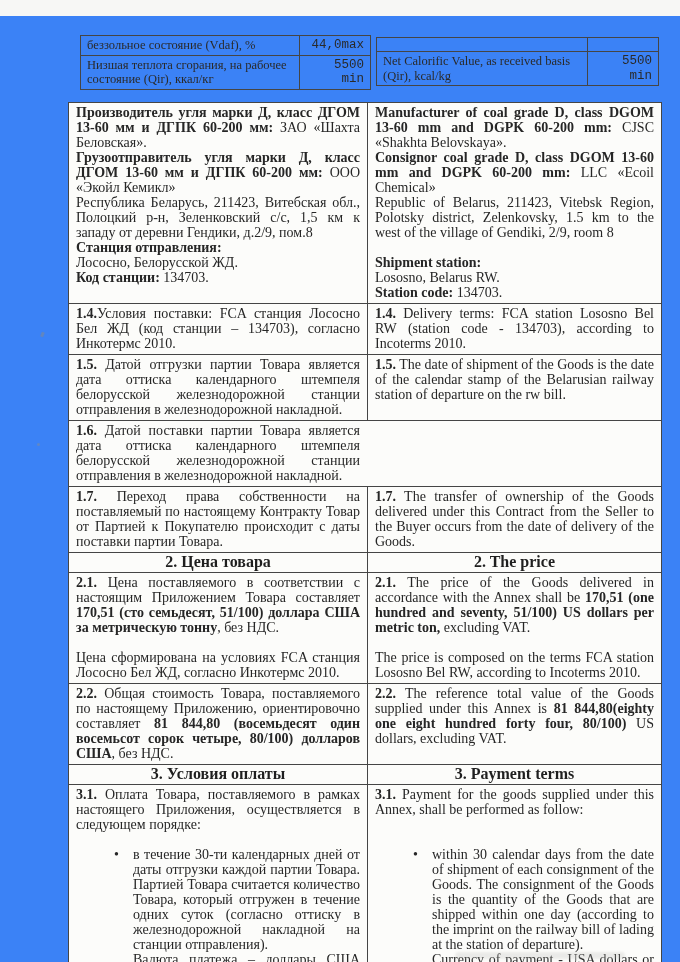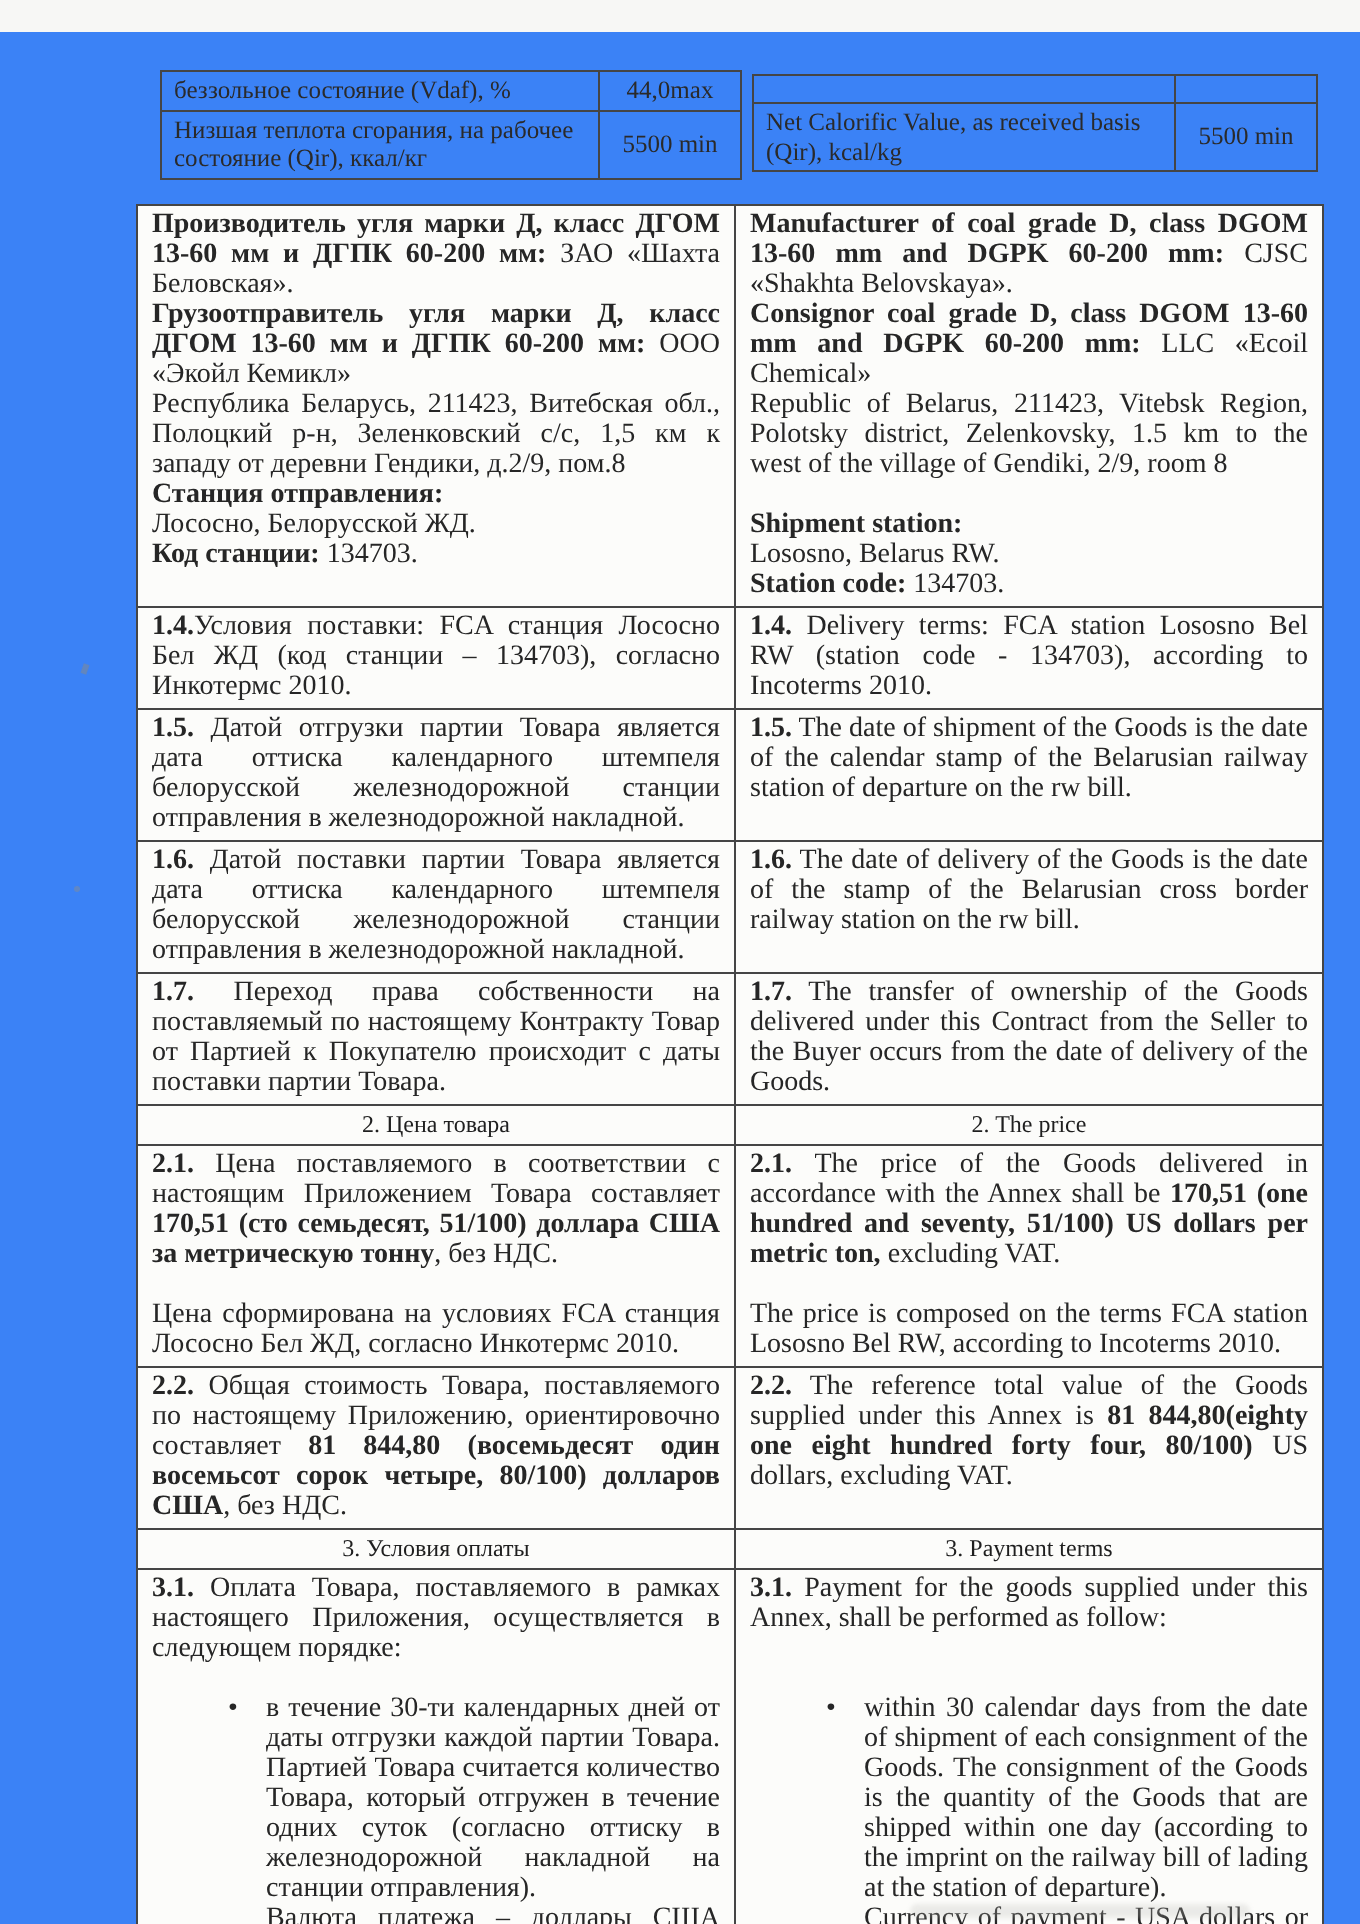--- a/index.html
+++ b/index.html
@@ -13,40 +13,40 @@
     background:#3b82f6; color:#242424;margin-top:16px;
   }
   
   table.spec { position:absolute; border-collapse:collapse; table-layout:fixed; }
   table.spec td {
     border:1px solid #454545; font-size:12.5px; line-height:14.5px;
     padding:2px 6px; vertical-align:middle; color:#2a2a2a;
   }
   #spec-left  { left:80px;  top:19px; width:291px; }
   #spec-right { left:376px; top:21px; width:283px;border-radius:20px; }
-  td.val { width:58px; text-align:center; }
+  td.val { width:58px; text-align:right;font-family:Liberation Mono, monospace; }
   #spec-right tr.empty td { height:13px; padding:0 6px; }
   
   #main-table {
     position:absolute; left:68px; top:86px; width:594px;
     border:1px solid #454545; box-sizing:border-box; background:#fcfcfa;
   }
   .trow { display:flex; border-bottom:1px solid #454545; }
   .trow:last-child { border-bottom:none; }
   .tcell { box-sizing:border-box; padding:2px 7px 3px 7px; }
   .tcell.left  { width:298px; }
   .tcell.right { flex:1; border-left:1px solid #454545; }
   .para { margin:0; font-size:14px; line-height:15px; text-align:justify; color:#262626; }
   .para b { font-weight:bold; }
   .para.blank { height:15px; }
   .para.bullet { position:relative; padding-left:57px; }
   .para.bullet::before { content:"\2022"; position:absolute; left:38px; top:0; }
   .para.indent { padding-left:57px; }
   .theader .tcell { padding:1px 7px 2px 7px; }
-  .hdr { margin:0; text-align:center; font-weight:normal; font-size:12px; line-height:16px; color:#1f1f1f; }
+  .hdr { margin:0; text-align:center; font-weight:bold; font-size:16px; line-height:16px; color:#1f1f1f; }
   
   #main-table .trow:nth-child(1){min-height:197px}
   #main-table .trow:nth-child(2){min-height:37px}
   #main-table .trow:nth-child(3){min-height:65px}
   #main-table .trow:nth-child(4){min-height:59px}
   #main-table .trow:nth-child(5){min-height:64px}
   #main-table .trow:nth-child(6){min-height:19px}
   #main-table .trow:nth-child(7){min-height:109px}
   #main-table .trow:nth-child(8){min-height:78px}
   #main-table .trow:nth-child(9){min-height:19px}
@@ -127,23 +127,20 @@
           <p class="para"><b>1.5.</b><span> Датой отгрузки партии Товара является дата оттиска календарного штемпеля белорусской железнодорожной станции отправления в железнодорожной накладной.</span></p>
         </div>
         <div class="tcell right">
           <p class="para"><b>1.5.</b><span> The date of shipment of the Goods is the date of the calendar stamp of the Belarusian railway station of departure on the rw bill.</span></p>
         </div>
       </div>
       <div class="trow">
         <div class="tcell left">
           <p class="para"><b>1.6.</b><span> Датой поставки партии Товара является дата оттиска календарного штемпеля белорусской железнодорожной станции отправления в железнодорожной накладной.</span></p>
         </div>
-        <div class="tcell right">
-          <p class="para"><b>1.6.</b><span> The date of delivery of the Goods is the date of the stamp of the Belarusian cross border railway station on the rw bill.</span></p>
-        </div>
       </div>
       <div class="trow">
         <div class="tcell left">
           <p class="para"><b>1.7.</b><span> Переход права собственности на поставляемый по настоящему Контракту Товар от Партией к Покупателю происходит с даты поставки партии Товара.</span></p>
         </div>
         <div class="tcell right">
           <p class="para"><b>1.7.</b><span> The transfer of ownership of the Goods delivered under this Contract from the Seller to the Buyer occurs from the date of delivery of the Goods.</span></p>
         </div>
       </div>
       <div class="trow theader">

